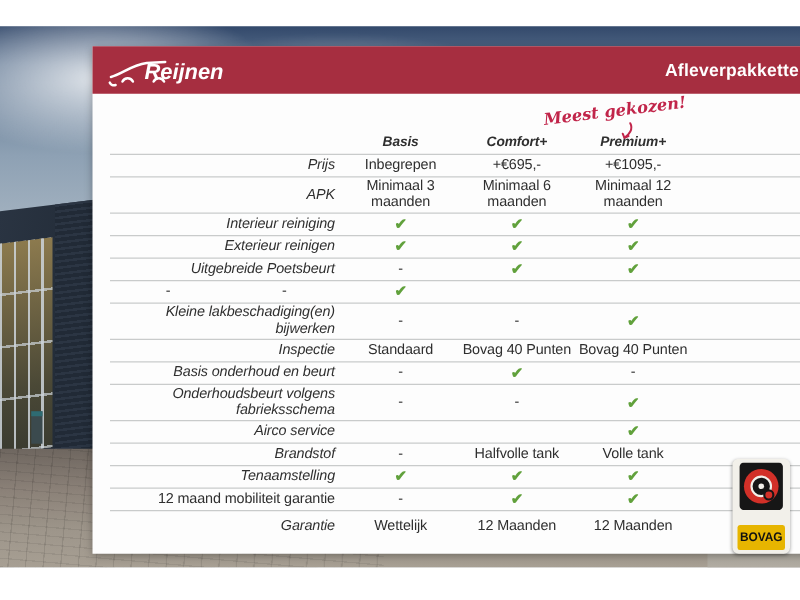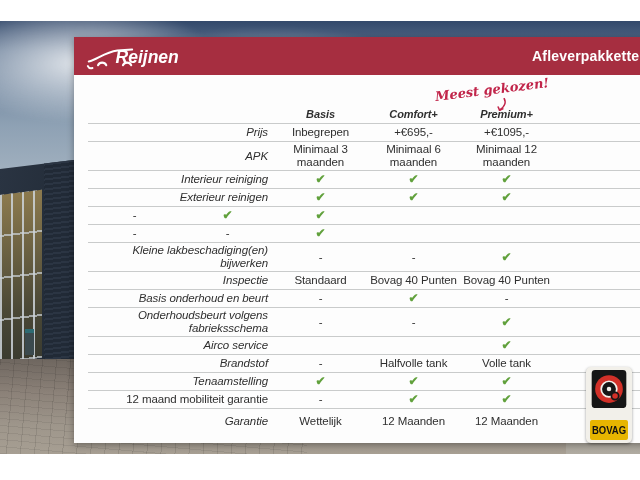--- a/index.html
+++ b/index.html
@@ -175,20 +175,21 @@
           <div class="check">✔</div>
         </div>
         <div class="tcell col">
           <div class="check">✔</div>
         </div>
         <div class="tcell col">
           <div class="check">✔</div>
         </div>
       </div>
       <div class="trow">
+        <div class="tcell label">Uitgebreide Poetsbeurt</div>
         <div class="tcell col">-</div>
         <div class="tcell col">
           <div class="check">✔</div>
         </div>
         <div class="tcell col">
           <div class="check">✔</div>
         </div>
       </div>
       <div class="trow">
         <div class="tcell col">-</div>

